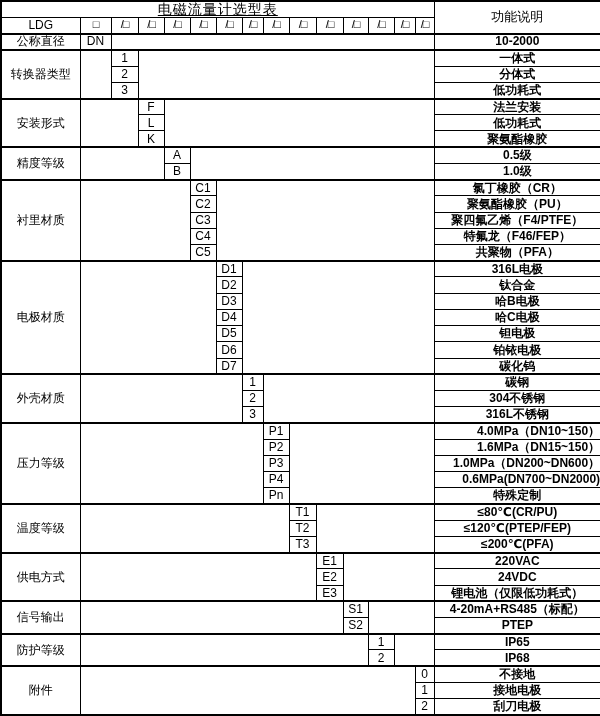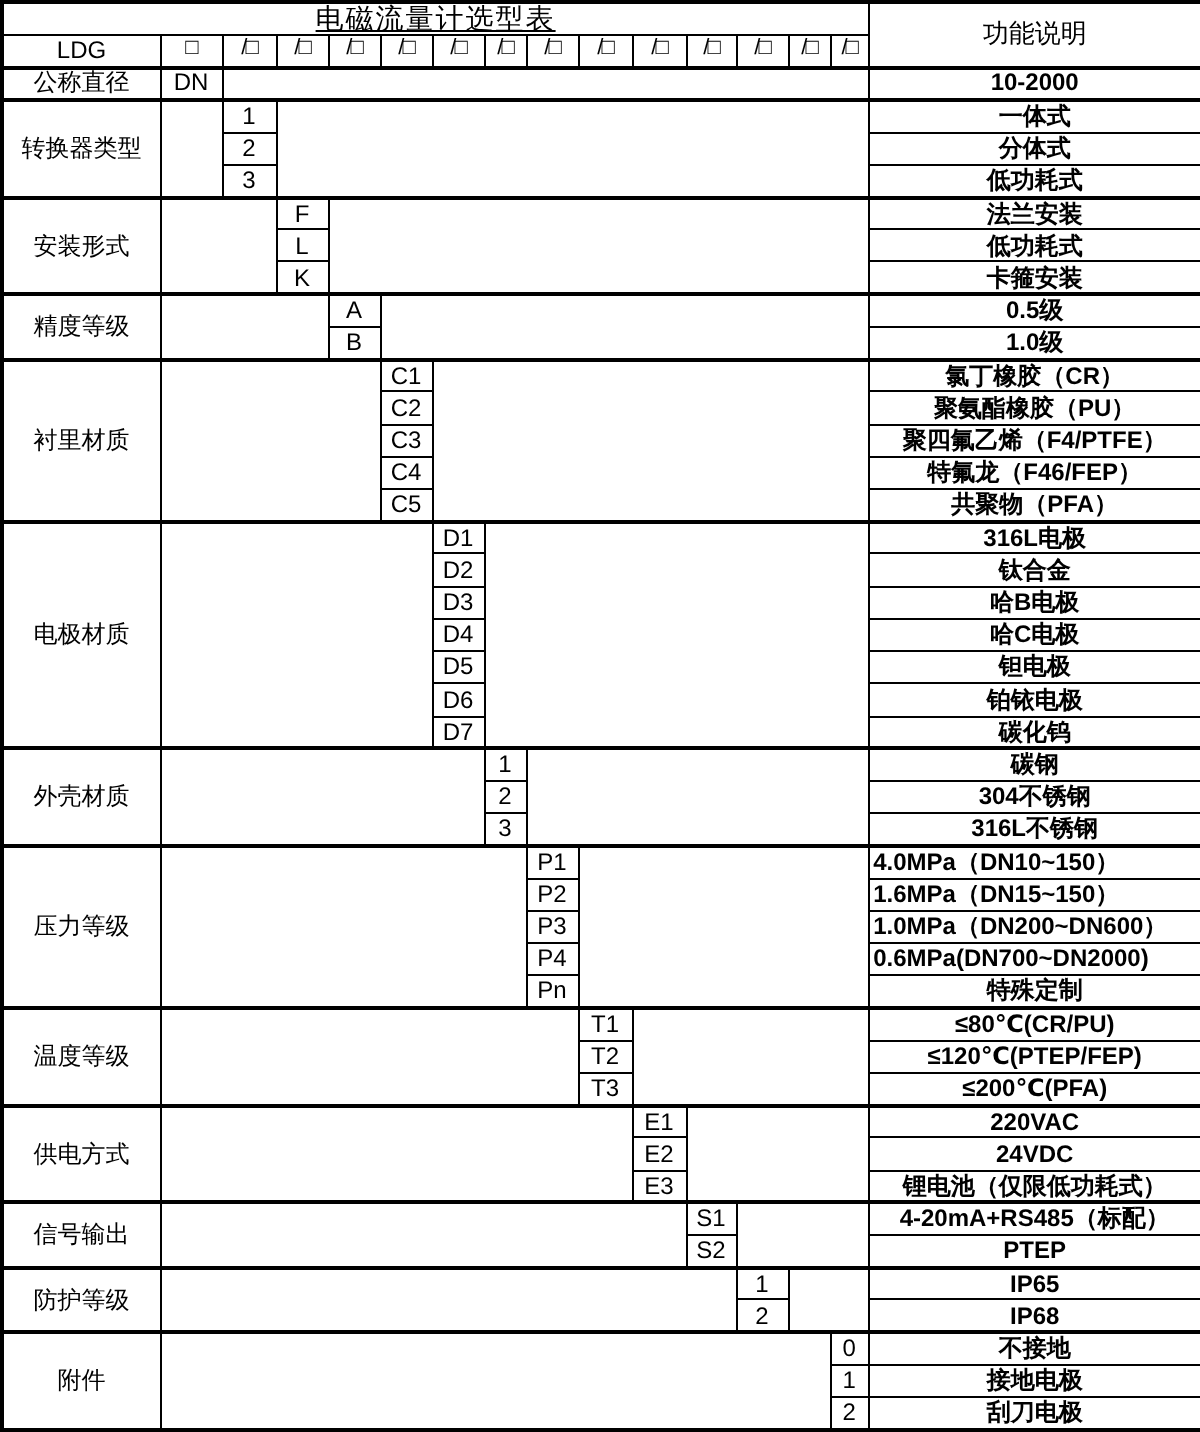--- a/index.html
+++ b/index.html
@@ -24,21 +24,21 @@
     padding: 0;
     line-height: 1.05;
     height: 16px;
   }
   td.title { font-size: 14px; letter-spacing: 1px; text-decoration: underline; }
   td.fn-head { font-size: 13px; }
   td.lab { font-size: 12px; margin-left: 48px; }
   td.code { font-size: 12px; }
   td.slot { font-size: 11px; letter-spacing: -1px; }
   td.desc { font-size: 12px; font-weight: bold; }
-  td.desc.left { text-align: left; padding-left: 2px; }
+  td.desc.left { text-align: right; padding-left: 2px; }
   td.sec-top { border-top: 2px solid #000; }
 </style>
 </head>
 <body>
 
 <table class="sel">
   <colgroup>
     <col style="width:79px">
       <col style="width:31px">
       <col style="width:27px">
@@ -107,21 +107,21 @@
         <td class="code sec-top">F</td>
         <td class="sec-top" rowspan="3" colspan="11"></td>
         <td class="desc sec-top">法兰安装</td>
       </tr>
       <tr>
         <td class="code">L</td>
         <td class="desc">低功耗式</td>
       </tr>
       <tr>
         <td class="code">K</td>
-        <td class="desc">卡箍安装</td>
+        <td class="desc">聚氨酯橡胶</td>
       </tr>
       <tr>
         <td class="lab sec-top" rowspan="2">精度等级</td>
         <td class="sec-top" rowspan="2" colspan="3"></td>
         <td class="code sec-top">A</td>
         <td class="sec-top" rowspan="2" colspan="10"></td>
         <td class="desc sec-top">0.5级</td>
       </tr>
       <tr>
         <td class="code">B</td>

